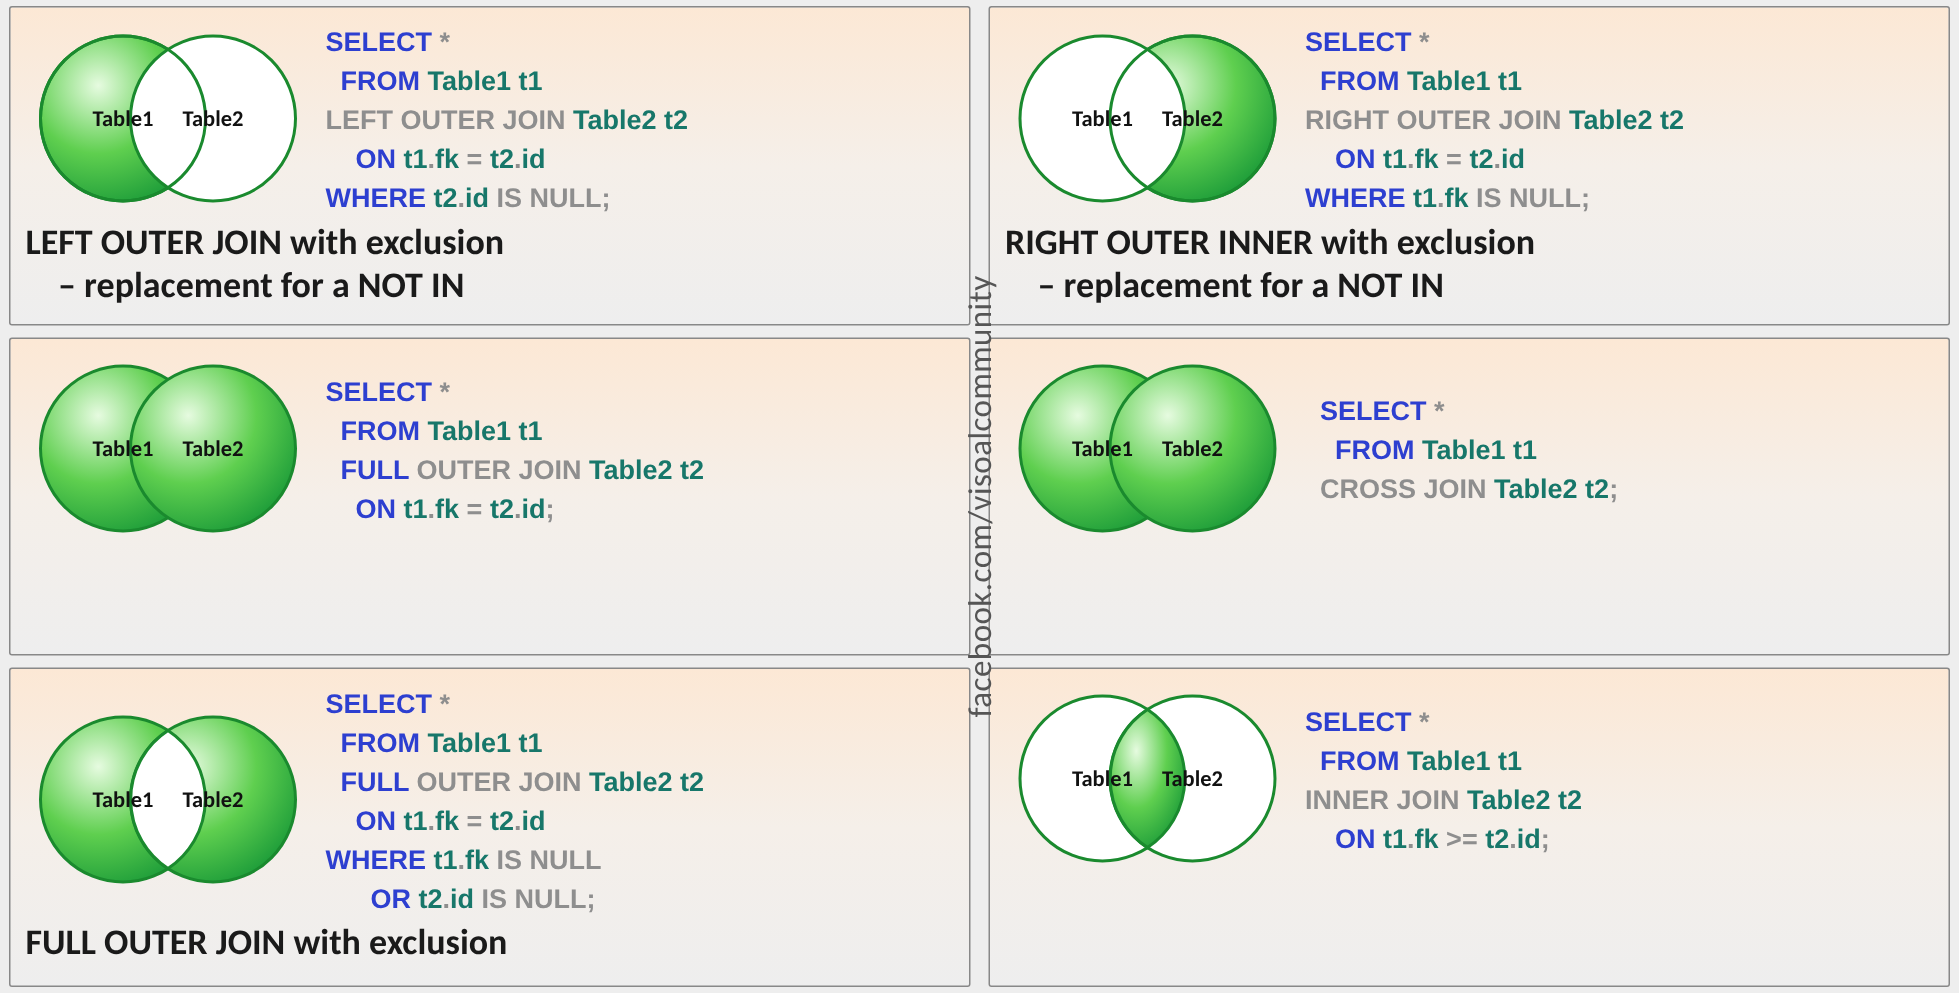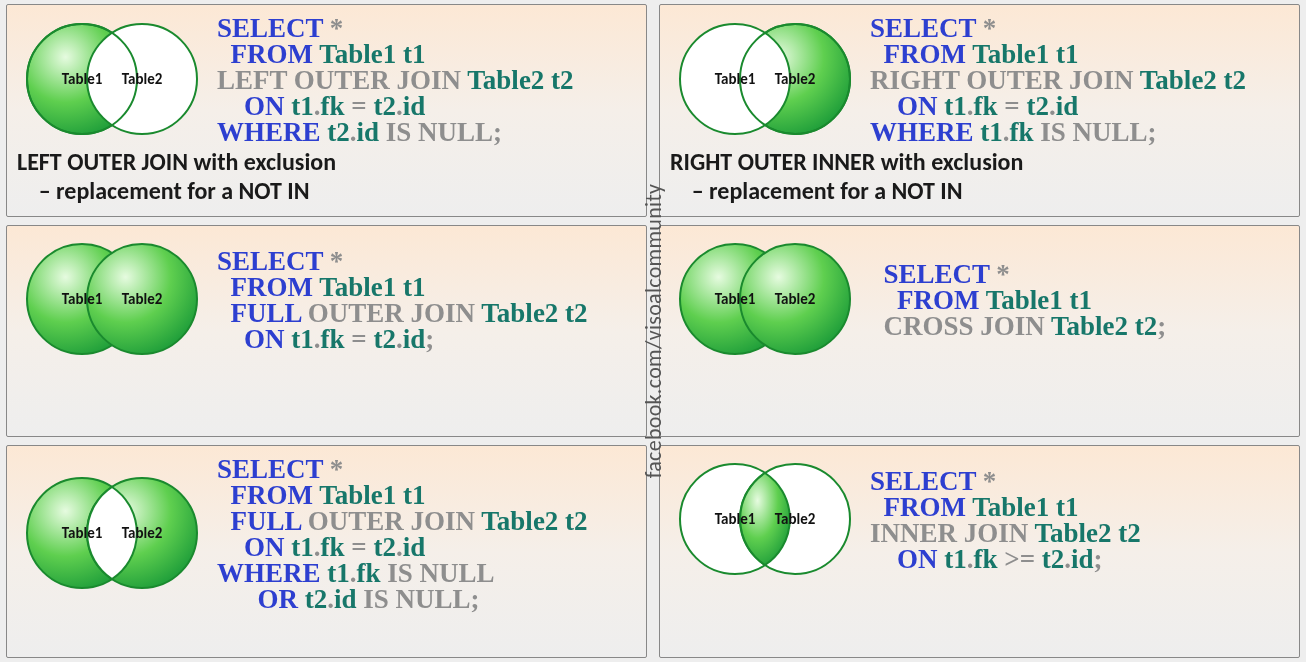--- a/index.html
+++ b/index.html
@@ -2,21 +2,21 @@
 <html><head>
 <meta charset="utf-8">
 <style>
   html,body{margin:0;padding:0;background:#eee;font-family:Calibri,Arial,sans-serif}
   .page{width:1306px;height:662px;position:relative;display:flex;flex-direction:row}
   .col{flex:1;display:flex;flex-direction:column;justify-content:space-between;padding:4px 6px;box-sizing:border-box;gap:8px}
   .card{flex:1;border:1px solid #888;border-radius:2px;background:linear-gradient(180deg,#fce8d5 0%,#f5efe9 50%,#eeeeee 100%);box-sizing:border-box;padding:8px 10px 6px;display:flex;flex-direction:column}
   .top{display:flex;flex-direction:row;align-items:center}
   .venn{width:190px;height:130px;position:relative;flex:0 0 190px}
   .venn svg{width:100%;height:100%}
-  .code{flex:1;padding:2px 4px 0 10px;font-family:Liberation Serif, serif;font-weight:700;font-size:27px;line-height:26px;white-space:pre}
+  .code{flex:1;padding:2px 4px 0 10px;font-family:Liberation Sans, sans-serif;font-weight:700;font-size:18px;line-height:26px;white-space:pre}
   .caption{margin-top:2px;font-weight:700;font-size:24px;color:#1a1a1a;white-space:pre}
   .tk-kw{color:#2d3fd0}     
   .tk-gr{color:#8e8e8e}     
   .tk-gn{color:#17776a}     
   .watermark{position:absolute;left:50%;top:50%;transform:translate(-50%,-50%) rotate(-90deg);font-size:22px;color:#555;font-weight:400;letter-spacing:0.3px;pointer-events:none}
   .vlbl{font-family:Calibri,Arial,sans-serif;font-size:15px;font-weight:700;fill:#111}
 </style>
 </head>
 <body>
 
@@ -84,20 +84,21 @@
     <text class="vlbl" x="65" y="70" text-anchor="middle">Table1</text>
     <text class="vlbl" x="125" y="70" text-anchor="middle">Table2</text>
             </svg></div>
       <div class="code"><span class="tk-kw">SELECT</span><span class="tk-gr"> *</span>
   <span class="tk-kw">FROM</span><span class="tk-gr"> </span><span class="tk-gn">Table1 t1</span>
   <span class="tk-kw">FULL</span><span class="tk-gr"> OUTER JOIN </span><span class="tk-gn">Table2 t2</span>
     <span class="tk-kw">ON</span><span class="tk-gr"> </span><span class="tk-gn">t1</span><span class="tk-gr">.</span><span class="tk-gn">fk</span><span class="tk-gr"> = </span><span class="tk-gn">t2</span><span class="tk-gr">.</span><span class="tk-gn">id</span>
 <span class="tk-kw">WHERE</span><span class="tk-gr"> </span><span class="tk-gn">t1</span><span class="tk-gr">.</span><span class="tk-gn">fk</span><span class="tk-gr"> IS NULL</span>
       <span class="tk-kw">OR</span><span class="tk-gr"> </span><span class="tk-gn">t2</span><span class="tk-gr">.</span><span class="tk-gn">id</span><span class="tk-gr"> IS NULL;</span></div>
     </div>
+    <div class="caption">FULL OUTER JOIN with exclusion</div>
       </div>
   </div>
   <div class="col">
     <div class="card">
     <div class="top">
       <div class="venn"><svg viewBox="0 0 190 130">
               <defs>
     <radialGradient id="g" cx="35%" cy="30%" r="75%">
       <stop offset="0%" stop-color="#e6fbe0"></stop>
       <stop offset="55%" stop-color="#5fcf4f"></stop>

